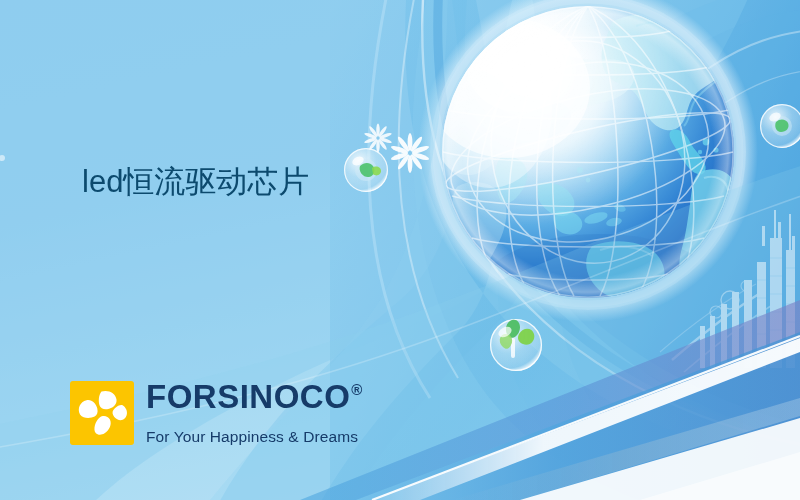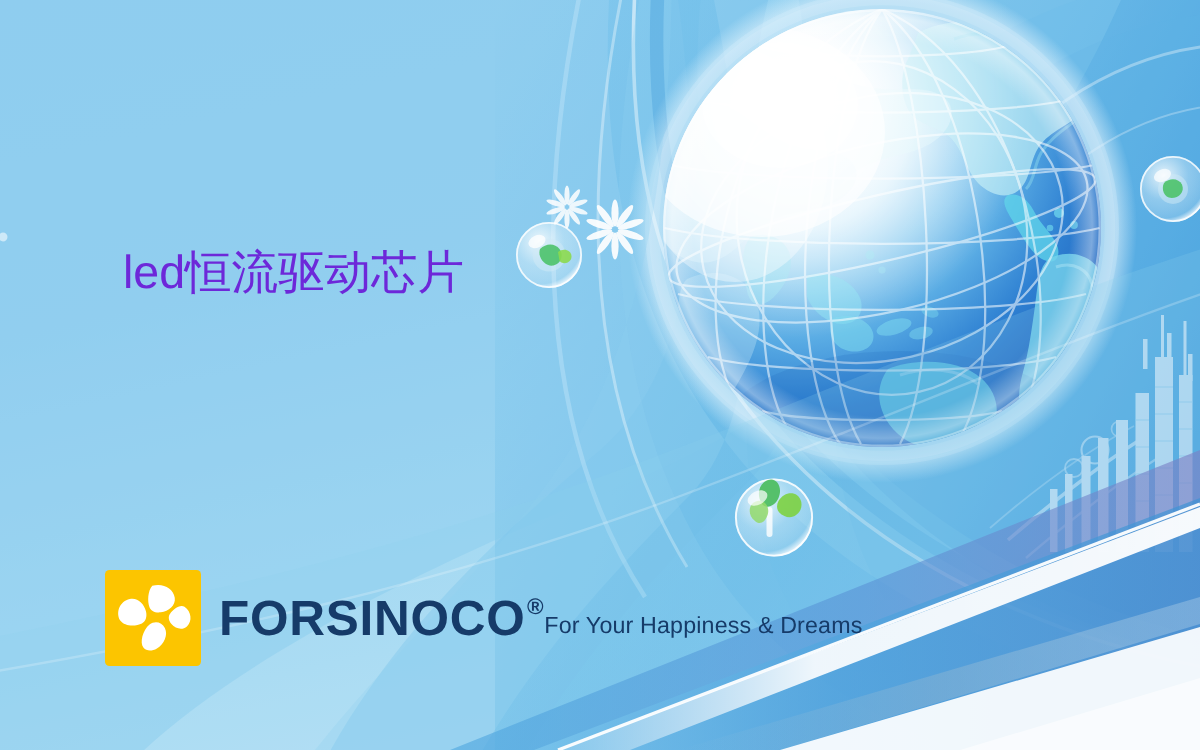--- a/index.html
+++ b/index.html
@@ -26,21 +26,21 @@
   
   .headline {
     position: absolute;
     left: 82px;
     top: 160px;
     width: 340px;
     z-index: 40;
     pointer-events: none;
   }
   .headline-line {
-    color: #6d28d9;
+    color: #0c4a6e;
     font-size: 31px;
     line-height: 43px;
     font-family: "Liberation Sans", "DejaVu Sans", sans-serif;
     white-space: nowrap;
     letter-spacing: 0px;
   }
   .headline-line.line2 {
     padding-left: 14px;
     letter-spacing: 2px;
   }
@@ -59,21 +59,21 @@
     height: 64px;
     background: #FCC500;
     border-radius: 3px;
     flex: 0 0 auto;
     position: relative;
   }
   .logo-mark svg { display: block; }
   .logo-text-block {
     margin-left: 12px;
     display: flex;
-    flex-direction: row;
+    flex-direction: column;
     justify-content: center;
   }
   .logo-wordmark {
     color: #163B69;
     font-size: 33px;
     font-weight: bold;
     letter-spacing: 0.5px;
     line-height: 34px;
     font-family: "Liberation Sans", sans-serif;
     white-space: nowrap;

